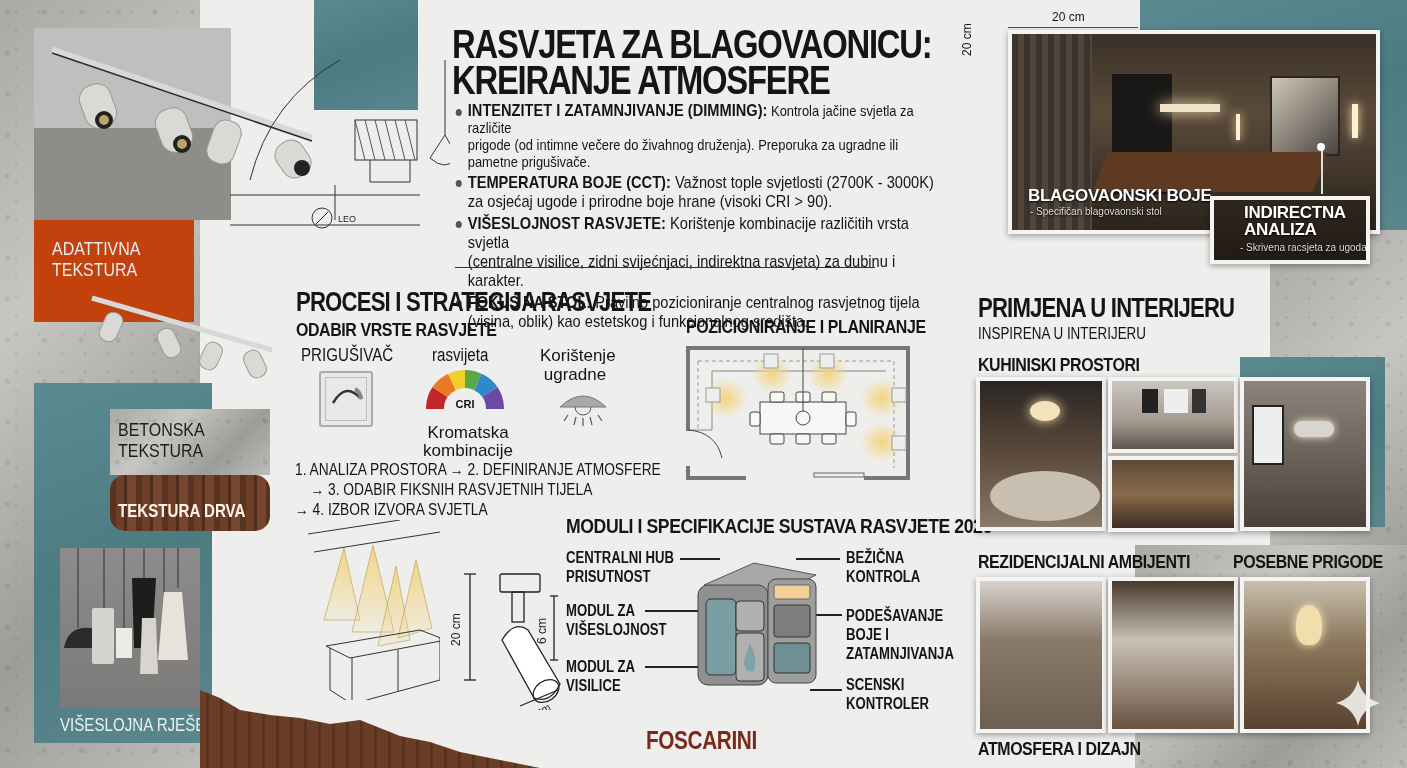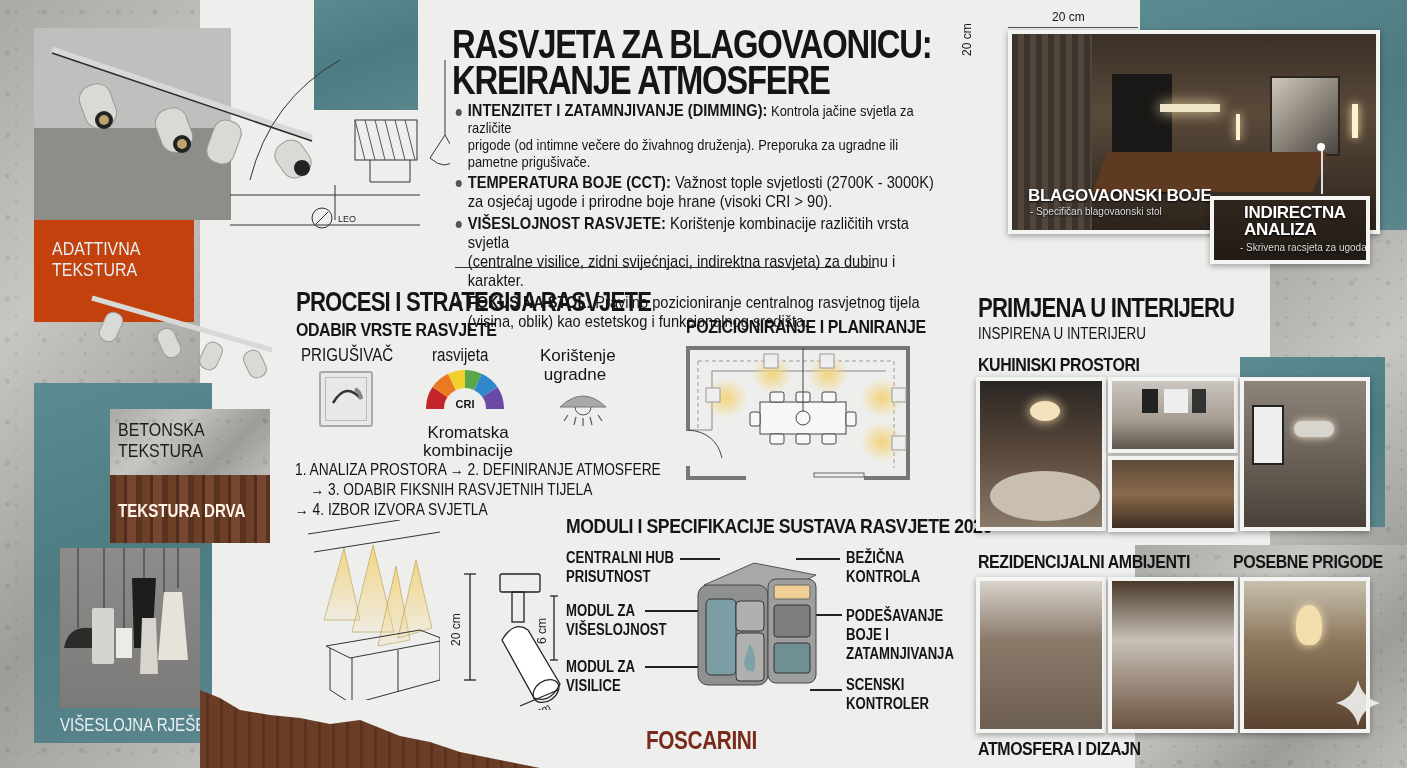--- a/index.html
+++ b/index.html
@@ -112,21 +112,21 @@
   <text x="108" y="162" font-size="9" font-family="Liberation Sans, sans-serif" fill="#222">LEO</text>
 </svg>
 
 <div class="abs teal" style="left:34px;top:383px;width:178px;height:360px;"></div>
 <div class="abs concrete" style="left:110px;top:409px;width:160px;height:66px;">
   <div class="texture-label" style="left:8px;top:10px;color:#1c1c1c;">
     <div>BETONSKA</div>
     <div>TEKSTURA</div>
   </div>
 </div>
-<div class="abs wood" style="left:110px;top:475px;width:160px;height:68px;">
+<div class="abs wood" style="left:110px;top:475px;width:160px;height:56px;border-radius:15px;">
   <div class="texture-label bold" style="left:8px;top:26px;color:#fff3e6;font-size:18px;">TEKSTURA DRVA</div>
 </div>
 <div class="abs" style="left:60px;top:548px;width:140px;height:160px;background:linear-gradient(180deg,#8d8c8a,#7b7a78);">
   <svg width="140" height="160" viewBox="0 0 140 160">
     <g stroke="#333" stroke-width="1">
       <line x1="18" y1="0" x2="18" y2="80"></line>
         <line x1="44" y1="0" x2="44" y2="60"></line>
       <line x1="64" y1="0" x2="64" y2="80"></line>
         <line x1="84" y1="0" x2="84" y2="30"></line>
       <line x1="104" y1="0" x2="104" y2="45"></line>

